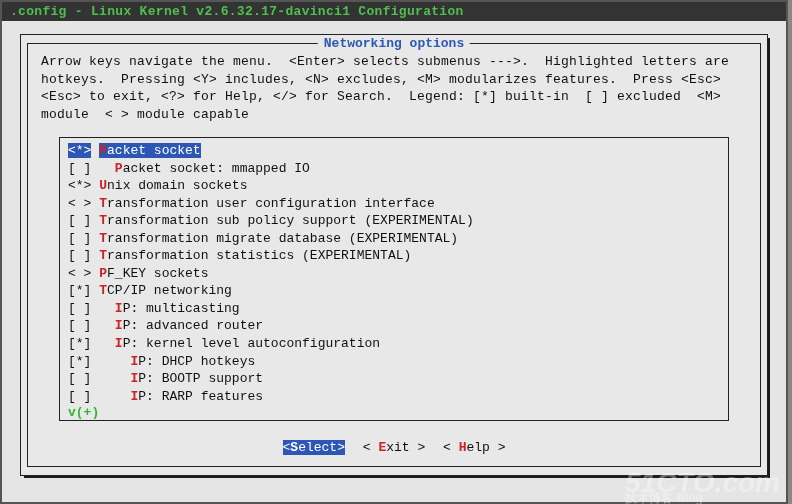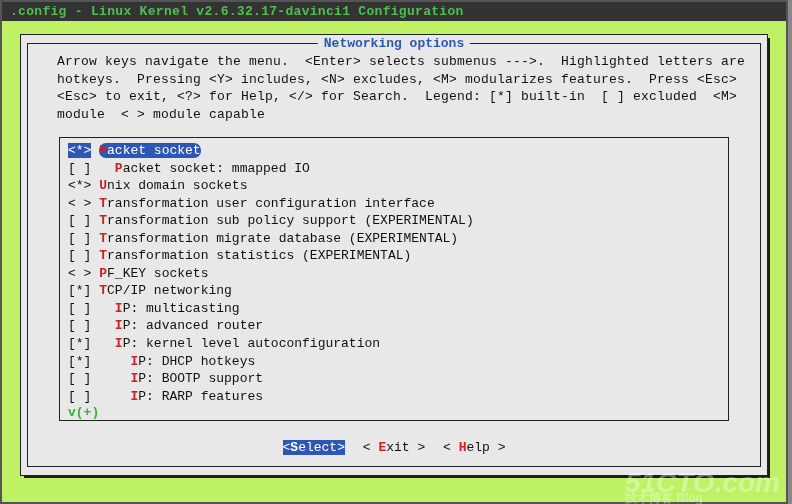--- a/index.html
+++ b/index.html
@@ -12,21 +12,21 @@
     background: #888;
     overflow: hidden;
     position: relative;
   }
   .window {
     position: absolute;
     top: 0;
     left: 0;
     width: 784px;
     height: 500px;
-    background: #bef264;
+    background: #e5e5e5;
     border: 2px solid #555;
   }
   .titlebar {
     background: #333;
     color: #4fbf4f;
     padding: 2px 8px;
     font-size: 13px;
     font-weight: bold;
     letter-spacing: 0.3px;
   }
@@ -68,21 +68,20 @@
   }
   .help-text {
     position: absolute;
     top: 18px;
     left: 20px;
     right: 20px;
     color: #111;
     line-height: 1.35;
     letter-spacing: 0.2px;
     white-space: pre-wrap;
-    margin-left: 16px;
   }
   .menu-area {
     position: absolute;
     top: 102px;
     left: 38px;
     right: 38px;
     bottom: 54px;
     border: 1px solid #222;
     padding: 4px 0 0 0;
     overflow: hidden;
@@ -98,21 +97,20 @@
     color: #c22;
     font-weight: bold;
   }
   .menu-item.selected .indicator {
     background: #2c57b5;
     color: #fff;
   }
   .menu-item.selected .label {
     background: #2c57b5;
     color: #fff;
-    border-radius: 7px;
   }
   .scroll-ind {
     color: #2fb52f;
     font-weight: bold;
     padding-left: 8px;
   }
   .button-row {
     position: absolute;
     bottom: 20px;
     left: 0;

